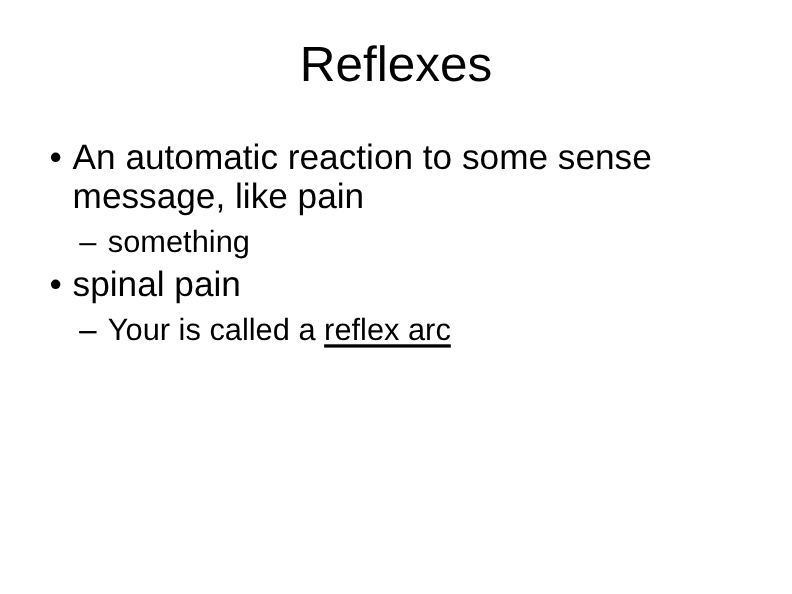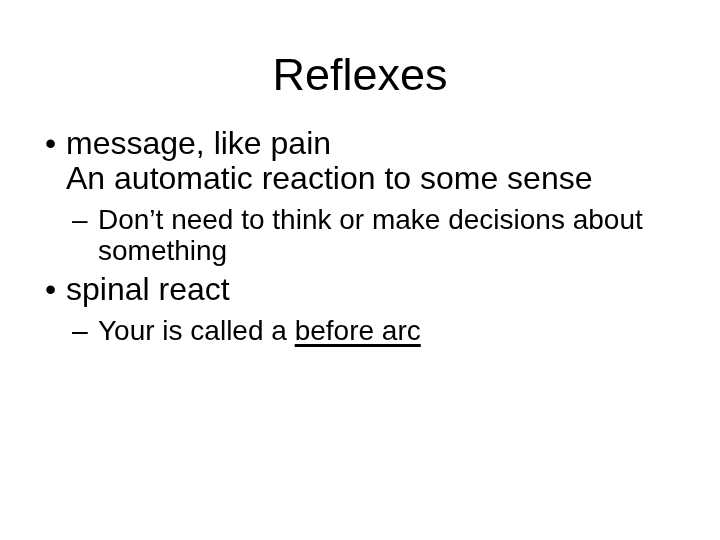--- a/index.html
+++ b/index.html
@@ -13,21 +13,21 @@
     height: 540px;
     background: #ffffff;
     overflow: hidden;
     font-family: "Liberation Sans", "DejaVu Sans", sans-serif;
     color: #000000;
   }
   .title {
     position: absolute;
     left: 0;
     right: 0;
-    top: 52px;
+    top: 36px;
     margin: 0;
     text-align: center;
     font-size: 45px;
     font-weight: normal;
     line-height: 46px;
     white-space: nowrap;
   }
   .body-text {
     position: absolute;
     left: 45px;
@@ -70,38 +70,37 @@
 <body>
 
 <div class="slide">
 
   <h1 class="title">Reflexes</h1>
 
   <div class="body-text">
 
     <div class="para lvl1">
       <span class="glyph">•</span>
+      <div class="line">An automatic reaction to some sense</div>
       <div class="line">message, like pain</div>
-      <div class="line">An automatic reaction to some sense</div>
     </div>
 
     <div class="para lvl2 mt-sub">
       <span class="glyph">–</span>
-      <div class="line">Don’t need to think or make decisions about</div>
       <div class="line">something</div>
     </div>
 
     <div class="para lvl1 mt-main">
       <span class="glyph">•</span>
-      <div class="line">spinal react</div>
+      <div class="line">spinal pain</div>
     </div>
 
     <div class="para lvl2 mt-sub2">
       <span class="glyph">–</span>
     </div>
 
     <div class="para lvl2 mt-sub3">
       <span class="glyph">–</span>
-      <div class="line"><span>Your is called a </span><span class="uline">before arc</span></div>
+      <div class="line"><span>Your is called a </span><span class="uline">reflex arc</span></div>
     </div>
 
   </div>
 </div>
 
 </body></html>

